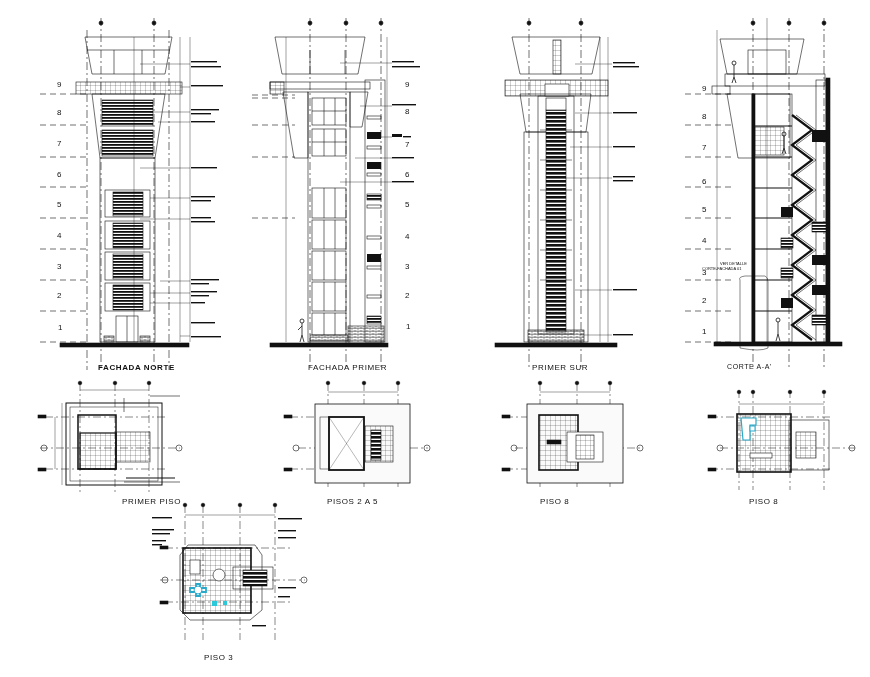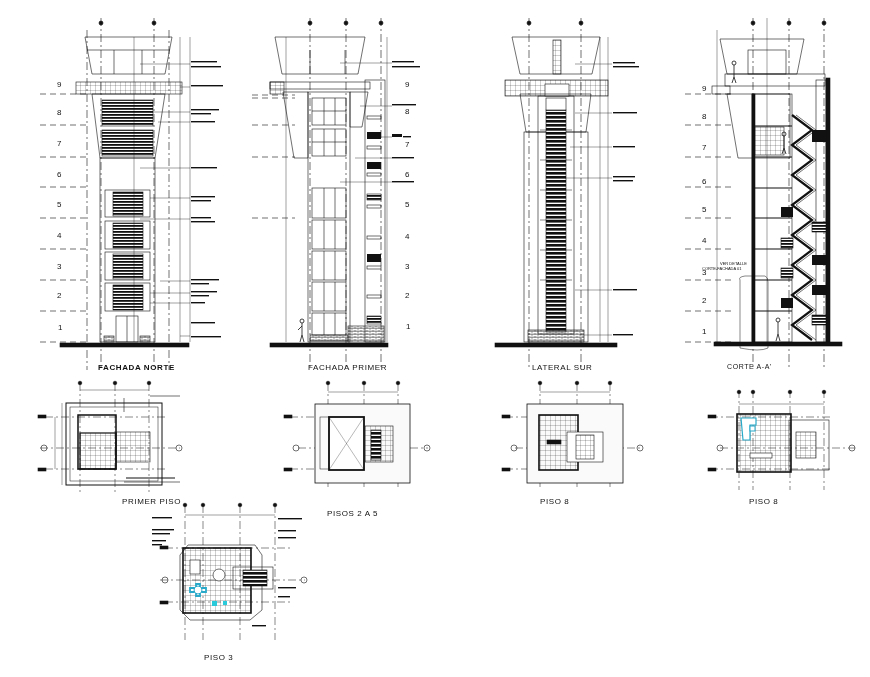--- a/index.html
+++ b/index.html
@@ -522,22 +522,22 @@
   <span class="title" style="left:702px;top:236px;">4</span>
   <span class="title" style="left:702px;top:268px;">3</span>
   <span class="title" style="left:702px;top:296px;">2</span>
   <span class="title" style="left:702px;top:327px;">1</span>
   <span class="title" style="left:720px;top:261px;font-size:4px;letter-spacing:0;">VER DETALLE</span>
   <span class="title" style="left:702px;top:266px;font-size:4px;letter-spacing:0;">CORTE-FACHADA 01</span>
 </div>
 
 <span class="title" style="left:98px;top:363px;font-weight:bold;">FACHADA NORTE</span>
 <span class="title" style="left:308px;top:363px;">FACHADA PRIMER</span>
-<span class="title" style="left:532px;top:363px;">LATERAL SUR</span>
+<span class="title" style="left:532px;top:363px;">PRIMER SUR</span>
 <span class="title" style="left:727px;top:363px;font-size:7px;">CORTE A-A'</span>
 
 <span class="title" style="left:87px;top:497px;padding-left:35px;">PRIMER PISO</span>
-<span class="title" style="left:327px;top:497px;margin-top:12px;">PISOS 2 A 5</span>
+<span class="title" style="left:327px;top:497px;">PISOS 2 A 5</span>
 <span class="title" style="left:540px;top:497px;">PISO 8</span>
 <span class="title" style="left:749px;top:497px;">PISO 8</span>
 <span class="title" style="left:204px;top:653px;">PISO 3</span>
 
 </div>
 
 </body></html>

